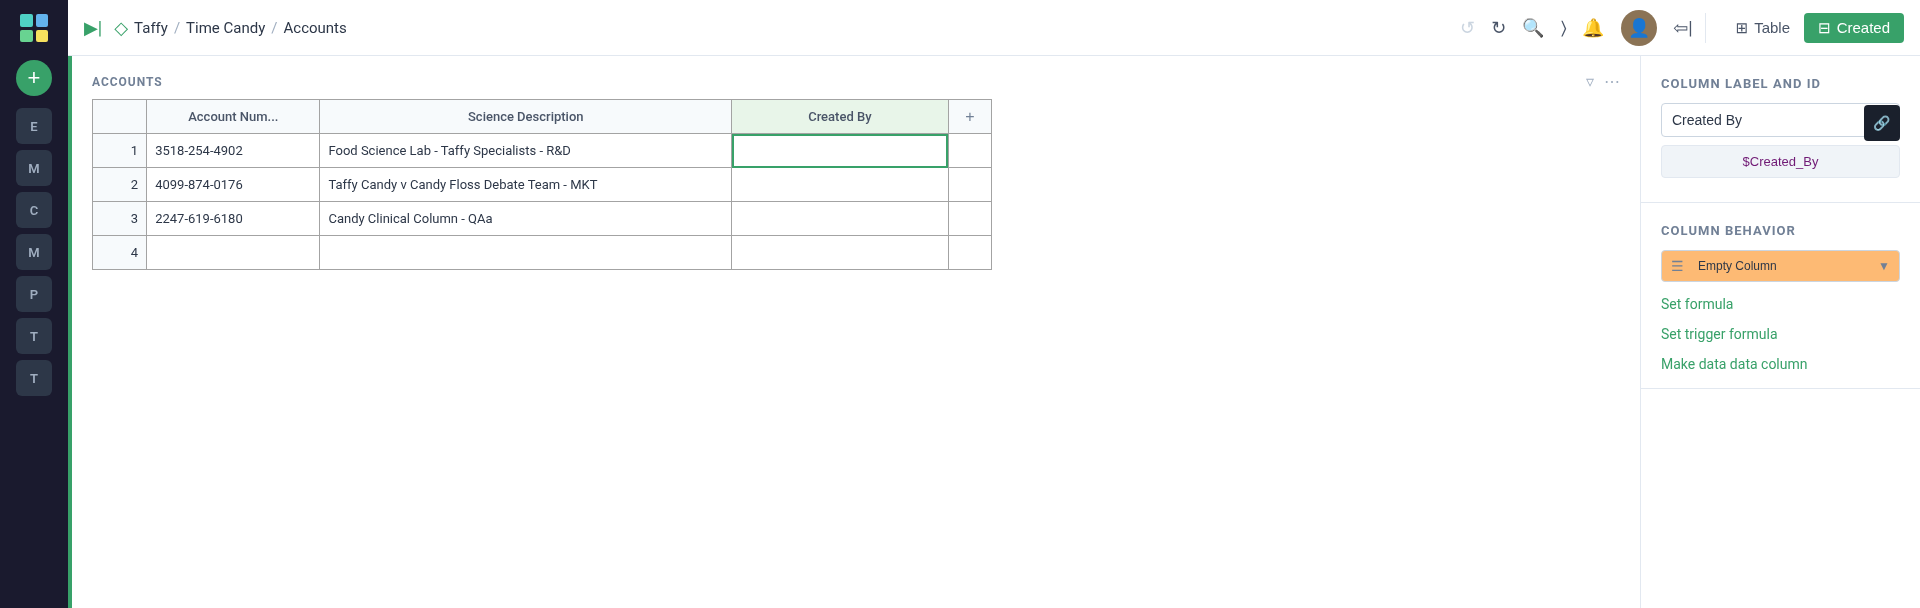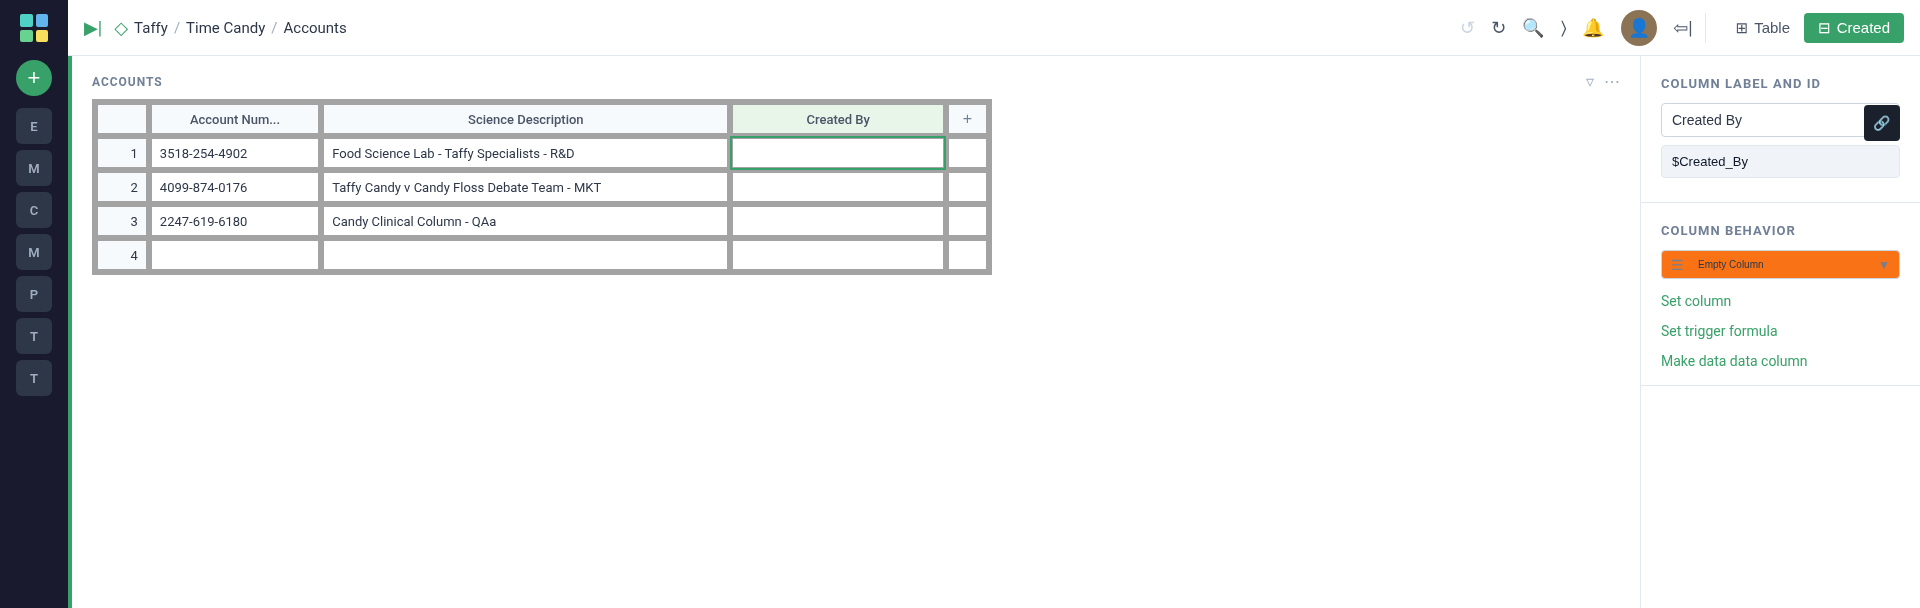--- a/index.html
+++ b/index.html
@@ -208,21 +208,21 @@
       overflow: auto;
       padding: 0 20px;
     }
 
     table.spreadsheet {
       border-collapse: collapse;
       min-width: 900px;
     }
 
     table.spreadsheet th, table.spreadsheet td {
-      border: 6px solid #a3a3a3;
+      border: 1px solid #a3a3a3;
       padding: 0;
       height: 34px;
     }
 
     table.spreadsheet thead th {
       background: #f7fafc;
       font-size: 13px;
       font-weight: 500;
       color: #4a5568;
       text-align: center;
@@ -353,23 +353,23 @@
 
     .input-row {
       position: relative;
     }
 
     .panel-select {
       width: 100%;
       border: 1px solid #cbd5e0;
       border-radius: 4px;
       padding: 8px 32px 8px 36px;
-      font-size: 10px;
+      font-size: 12px;
       color: #2d3748;
-      background: #f97316;
+      background: #fdba74;
       appearance: none;
       cursor: pointer;
       outline: none;
     }
 
     .select-wrapper {
       position: relative;
       display: flex;
       align-items: center;
     }
@@ -532,37 +532,37 @@
       <div class="right-panel-section">
         <div class="panel-label">COLUMN LABEL AND ID</div>
 
         <div class="input-row" style="position:relative; margin-bottom: 8px;">
           <input class="panel-input" type="text" style="padding-right: 44px; margin-bottom: 0px;" value="Created By">
           <button class="panel-link-btn" style="top: 2px; right: 0;">
             <span>🔗</span>
           </button>
         </div>
 
-        <input class="panel-input panel-id-field" type="text" readonly="" value="$Created_By" style="background: rgb(240, 244, 248); color: #0f172a; border-color: rgb(226, 232, 240);">
+        <input class="panel-input panel-id-field" type="text" readonly="" value="$Created_By" style="background: rgb(240, 244, 248); color: #701a75; border-color: rgb(226, 232, 240); text-align: center;">
       </div>
 
       <div class="right-panel-section">
         <div class="panel-label">COLUMN BEHAVIOR</div>
 
         <div class="select-wrapper">
           <span class="select-prefix-icon">☰</span>
           <select class="panel-select">
             <option>Empty Column</option>
             <option>Set formula</option>
             <option>Set trigger formula</option>
             <option>Make into data column</option>
           </select>
           <span class="select-chevron">▼</span>
         </div>
 
-        <a class="panel-link">Set column</a>
+        <a class="panel-link">Set formula</a>
         <a class="panel-link">Set trigger formula</a>
         <a class="panel-link">Make data data column</a>
       </div>
 
     </div>
   </div>
 </div>
 
 </body></html>

